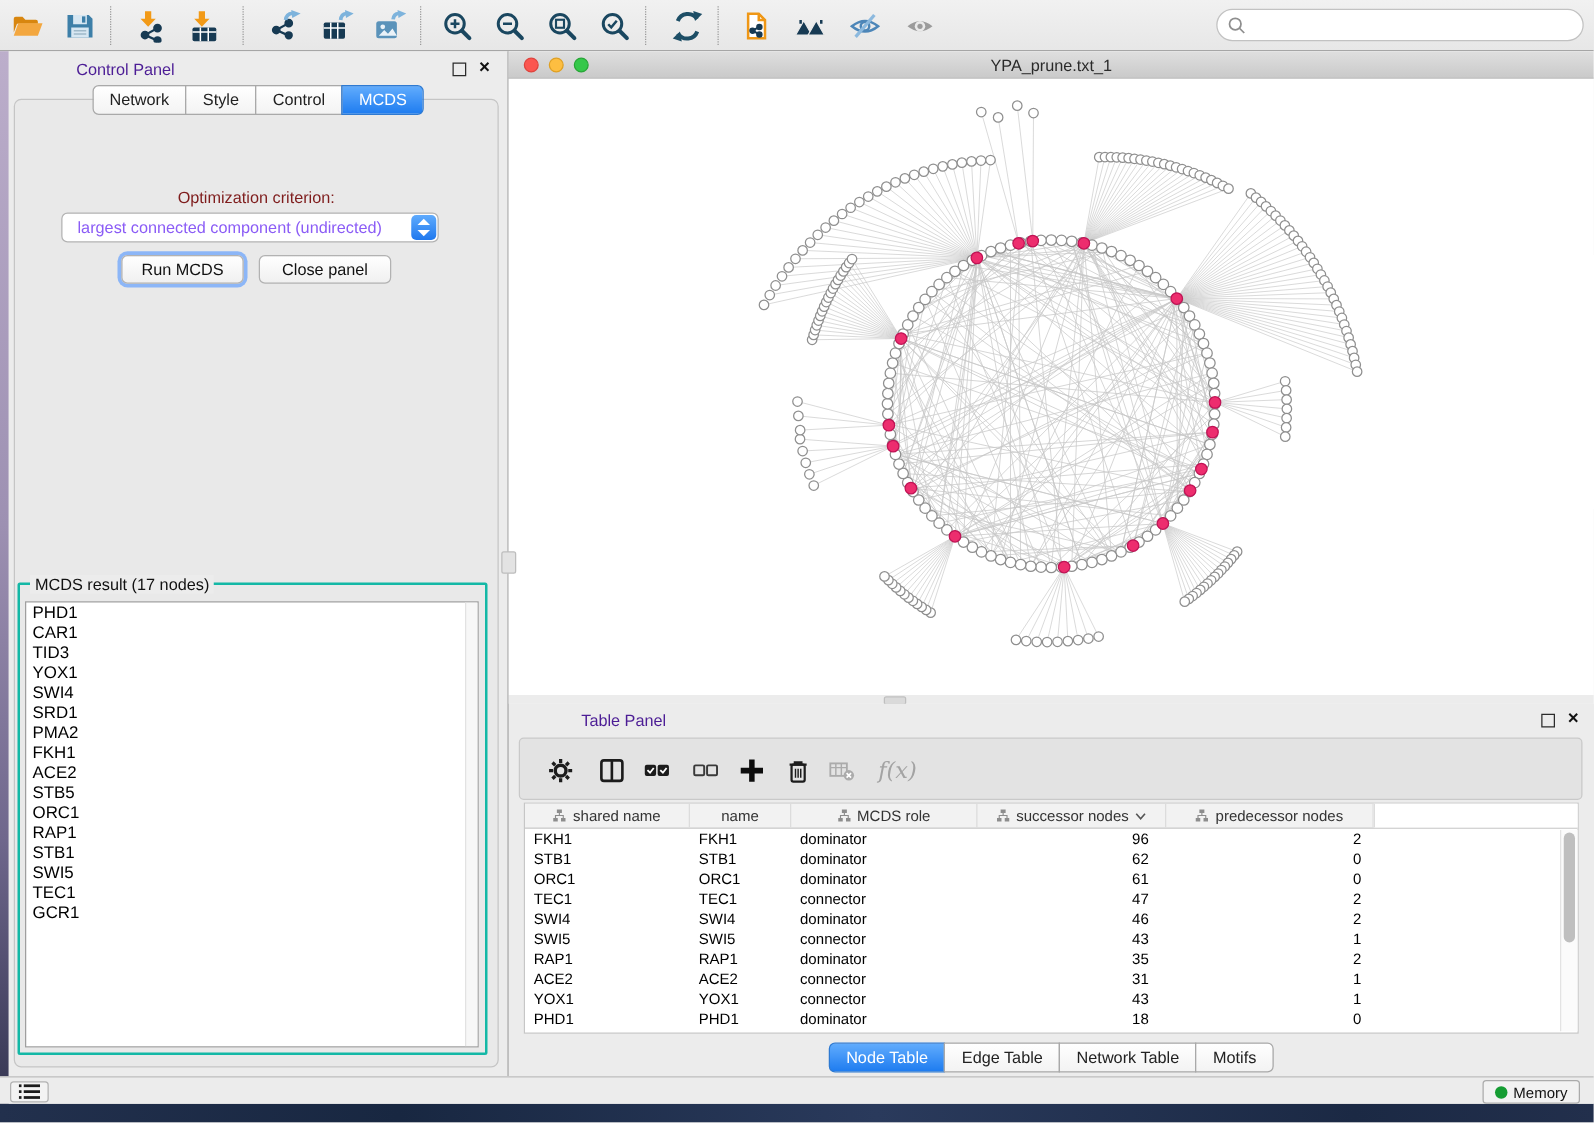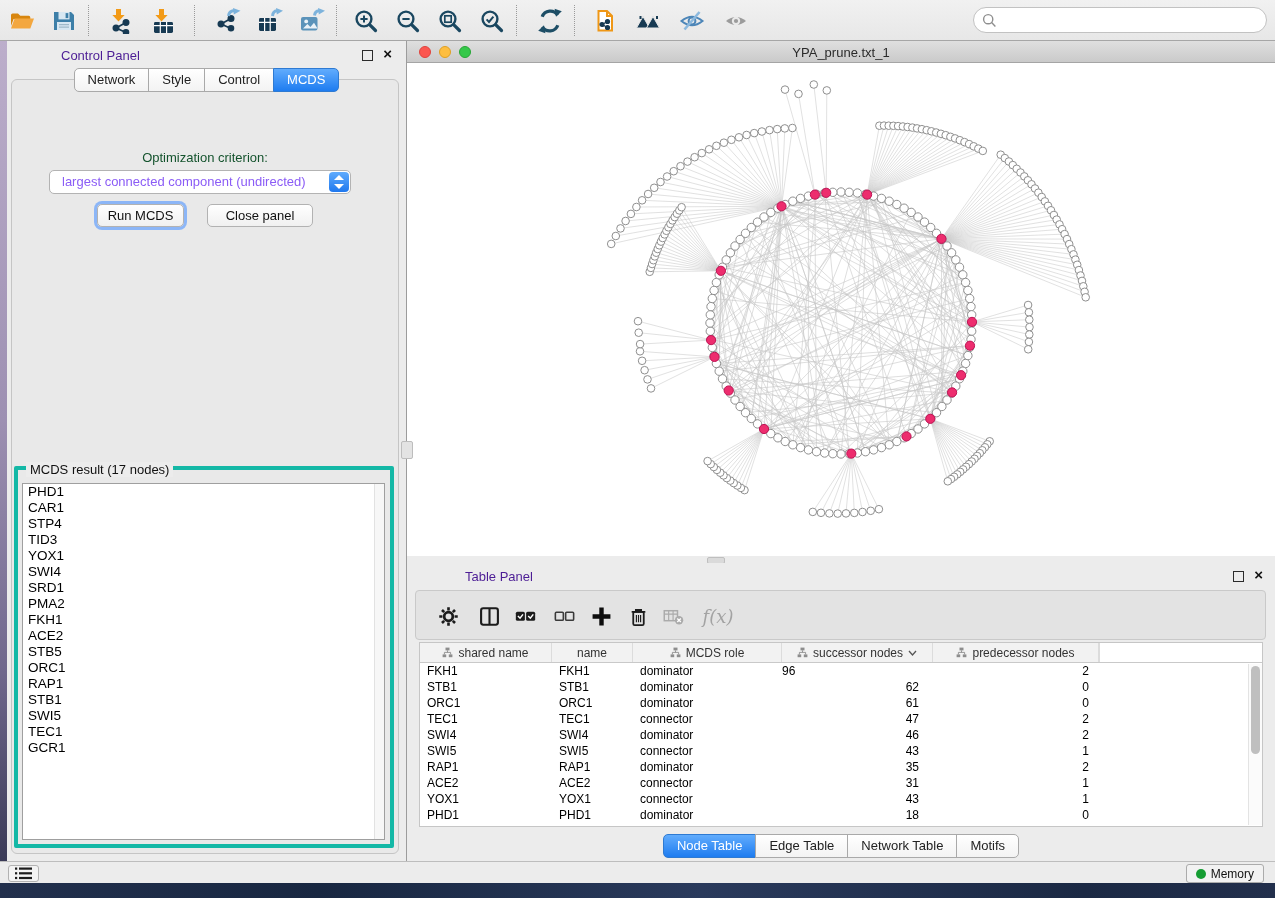--- a/index.html
+++ b/index.html
@@ -30,35 +30,35 @@
   .wicon-float{position:absolute;width:9px;height:9px;border:1.5px solid #2b2b2b;top:9px;}
   .wicon-close{position:absolute;top:4px;font-size:15px;font-weight:bold;color:#111;line-height:18px;}
   .cp-box{position:absolute;left:4px;right:7px;top:38px;bottom:7px;background:#e9e9e9;
           border:1px solid #c5c5c5;border-radius:6px;}
   .tabs-row{position:absolute;left:0;right:0;display:flex;justify-content:center;z-index:5;}
   .seg-tab{font-size:13px;color:#222;background:linear-gradient(#ffffff,#f3f3f3);
            border:1px solid #a9a9a9;padding:3px 13px 4px;margin-left:-1px;cursor:pointer;white-space:nowrap;}
   .seg-tab:first-child{border-radius:5px 0 0 5px;margin-left:0;}
   .seg-tab:last-child{border-radius:0 5px 5px 0;}
   .seg-tab.active{background:linear-gradient(#61acfd,#1e7cf0);color:#fff;border-color:#2e7ad2;}
-  .opt-label{position:absolute;left:0;right:0;top:71px;text-align:center;font-size:13px;color:#14532d;}
+  .opt-label{position:absolute;left:0;right:0;top:71px;text-align:center;font-size:13px;color:#7f1d1d;}
   .dropdown{position:absolute;left:38px;right:48px;top:91px;height:24px;background:#fff;
             border:1px solid #b3b3b3;border-radius:5px;box-sizing:border-box;cursor:pointer;}
   .dropdown .val{position:absolute;left:12px;top:3px;font-size:13px;color:#8b5cf6;}
   .stepper{position:absolute;right:1px;top:1px;width:20px;height:20px;border-radius:4px;
            background:linear-gradient(#5fabfd,#1f78ee);}
   .stepper .up,.stepper .dn{position:absolute;left:5px;width:0;height:0;border-left:5px solid transparent;border-right:5px solid transparent;}
   .stepper .up{top:3px;border-bottom:5px solid #fff;}
   .stepper .dn{bottom:3px;border-top:5px solid #fff;}
   .pushbtn{position:absolute;height:23px;background:linear-gradient(#ffffff,#f0f0f0);
            border:1px solid #b2b2b2;border-radius:5px;font-size:13px;color:#111;
            font-family:inherit;cursor:pointer;}
   .focus-ring{box-shadow:0 0 0 3px rgba(90,155,255,.65);}
   .fieldset{position:absolute;left:7px;width:372px;top:425px;height:374px;
-            border:4px solid #14b8a6;border-radius:2px;}
+            border:2px solid #14b8a6;border-radius:2px;}
   .legend{position:absolute;left:8px;top:-8px;background:#ececec;padding:0 4px;font-size:13px;color:#111;}
   .mcds-list{position:absolute;left:4px;right:5px;top:13px;bottom:4px;background:#fff;
              border:1px solid #9f9f9f;overflow:hidden;}
   .mcds-item{font-size:13.5px;line-height:16px;padding-left:5px;color:#000;}
   .list-scroll{position:absolute;right:0;top:0;bottom:0;width:9px;background:#f7f7f7;border-left:1px solid #e2e2e2;}
   
   .network-window{left:407px;top:41px;width:868px;height:522px;background:#fff;}
   .nw-titlebar{position:absolute;left:0;top:0;right:0;height:22px;
                background:linear-gradient(#dfdfdf,#cacaca);border-bottom:1px solid #a5a5a5;box-sizing:border-box;}
   .tl{position:absolute;top:5px;width:12px;height:12px;border-radius:50%;box-sizing:border-box;}
@@ -260,30 +260,29 @@
     </div>
   <div class="abs" style="left:4px;right:7px;top:38px;bottom:7px;">
     <div class="opt-label">Optimization criterion:</div>
     <div class="dropdown">
       <span class="val">largest connected component (undirected)</span>
       <span class="stepper">
           <span class="up"></span>
           <span class="dn"></span>
         </span>
     </div>
-    <button class="pushbtn focus-ring" style="left:86px;top:125px;width:87px;">Run MCDS</button>
+    <button class="pushbtn focus-ring" style="left:86px;top:125px;width:98px;">Run MCDS</button>
     <button class="pushbtn" style="left:196px;top:125px;width:106px;">Close panel</button>
   </div>
   <div class="fieldset">
     <span class="legend">MCDS result (17 nodes)</span>
     <div class="mcds-list">
       <div>
           <div class="mcds-item">PHD1</div>
           <div class="mcds-item">CAR1</div>
-          <div class="mcds-item">STP4</div>
           <div class="mcds-item">TID3</div>
           <div class="mcds-item">YOX1</div>
           <div class="mcds-item">SWI4</div>
           <div class="mcds-item">SRD1</div>
           <div class="mcds-item">PMA2</div>
           <div class="mcds-item">FKH1</div>
           <div class="mcds-item">ACE2</div>
           <div class="mcds-item">STB5</div>
           <div class="mcds-item">ORC1</div>
           <div class="mcds-item">RAP1</div>
@@ -698,21 +697,21 @@
           </svg>
           <span>predecessor nodes</span>
         </div>
         <div class="thcell" style="flex: 1 1 0%; background: rgb(255, 255, 255); border-left: 1px solid rgb(220, 220, 220);"></div>
       </div>
     <div class="tbody">
         <div class="trow">
           <div class="tcell" style="width: 132px; padding-left: 7px;">FKH1</div>
           <div class="tcell" style="width: 81px; padding-left: 7px;">FKH1</div>
           <div class="tcell" style="width: 149px; padding-left: 7px;">dominator</div>
-          <div class="tcell" style="width: 151px; padding-right: 14px;">96</div>
+          <div class="tcell" style="width: 151px; text-align: right; padding-right: 14px;">96</div>
           <div class="tcell" style="width: 166px; text-align: right; padding-right: 10px;">2</div>
         </div>
         <div class="trow">
           <div class="tcell" style="width: 132px; padding-left: 7px;">STB1</div>
           <div class="tcell" style="width: 81px; padding-left: 7px;">STB1</div>
           <div class="tcell" style="width: 149px; padding-left: 7px;">dominator</div>
           <div class="tcell" style="width: 151px; text-align: right; padding-right: 14px;">62</div>
           <div class="tcell" style="width: 166px; text-align: right; padding-right: 10px;">0</div>
         </div>
         <div class="trow">

